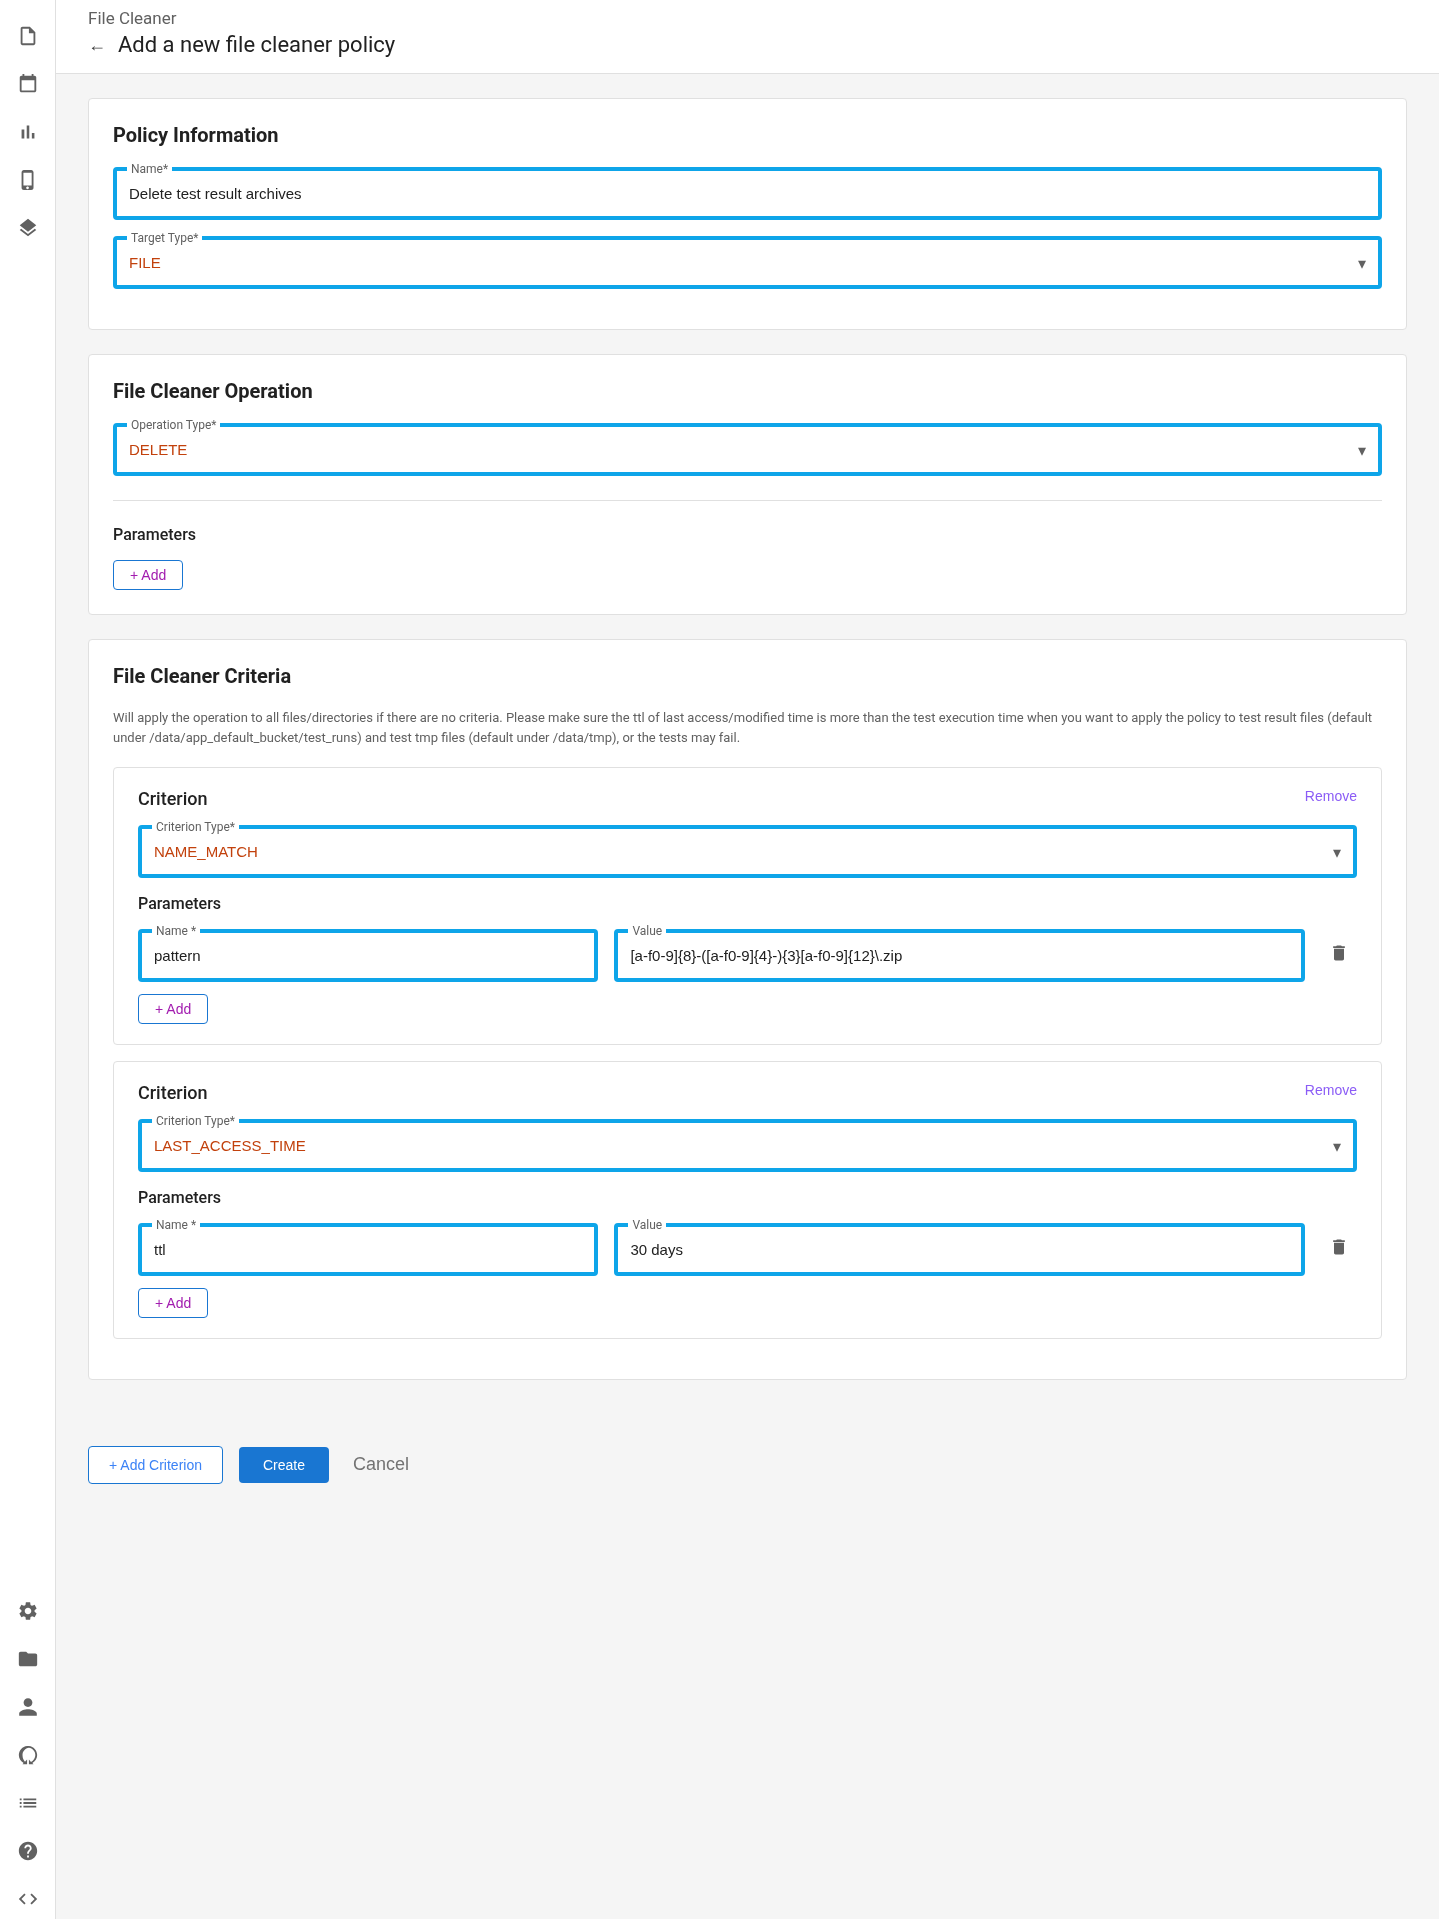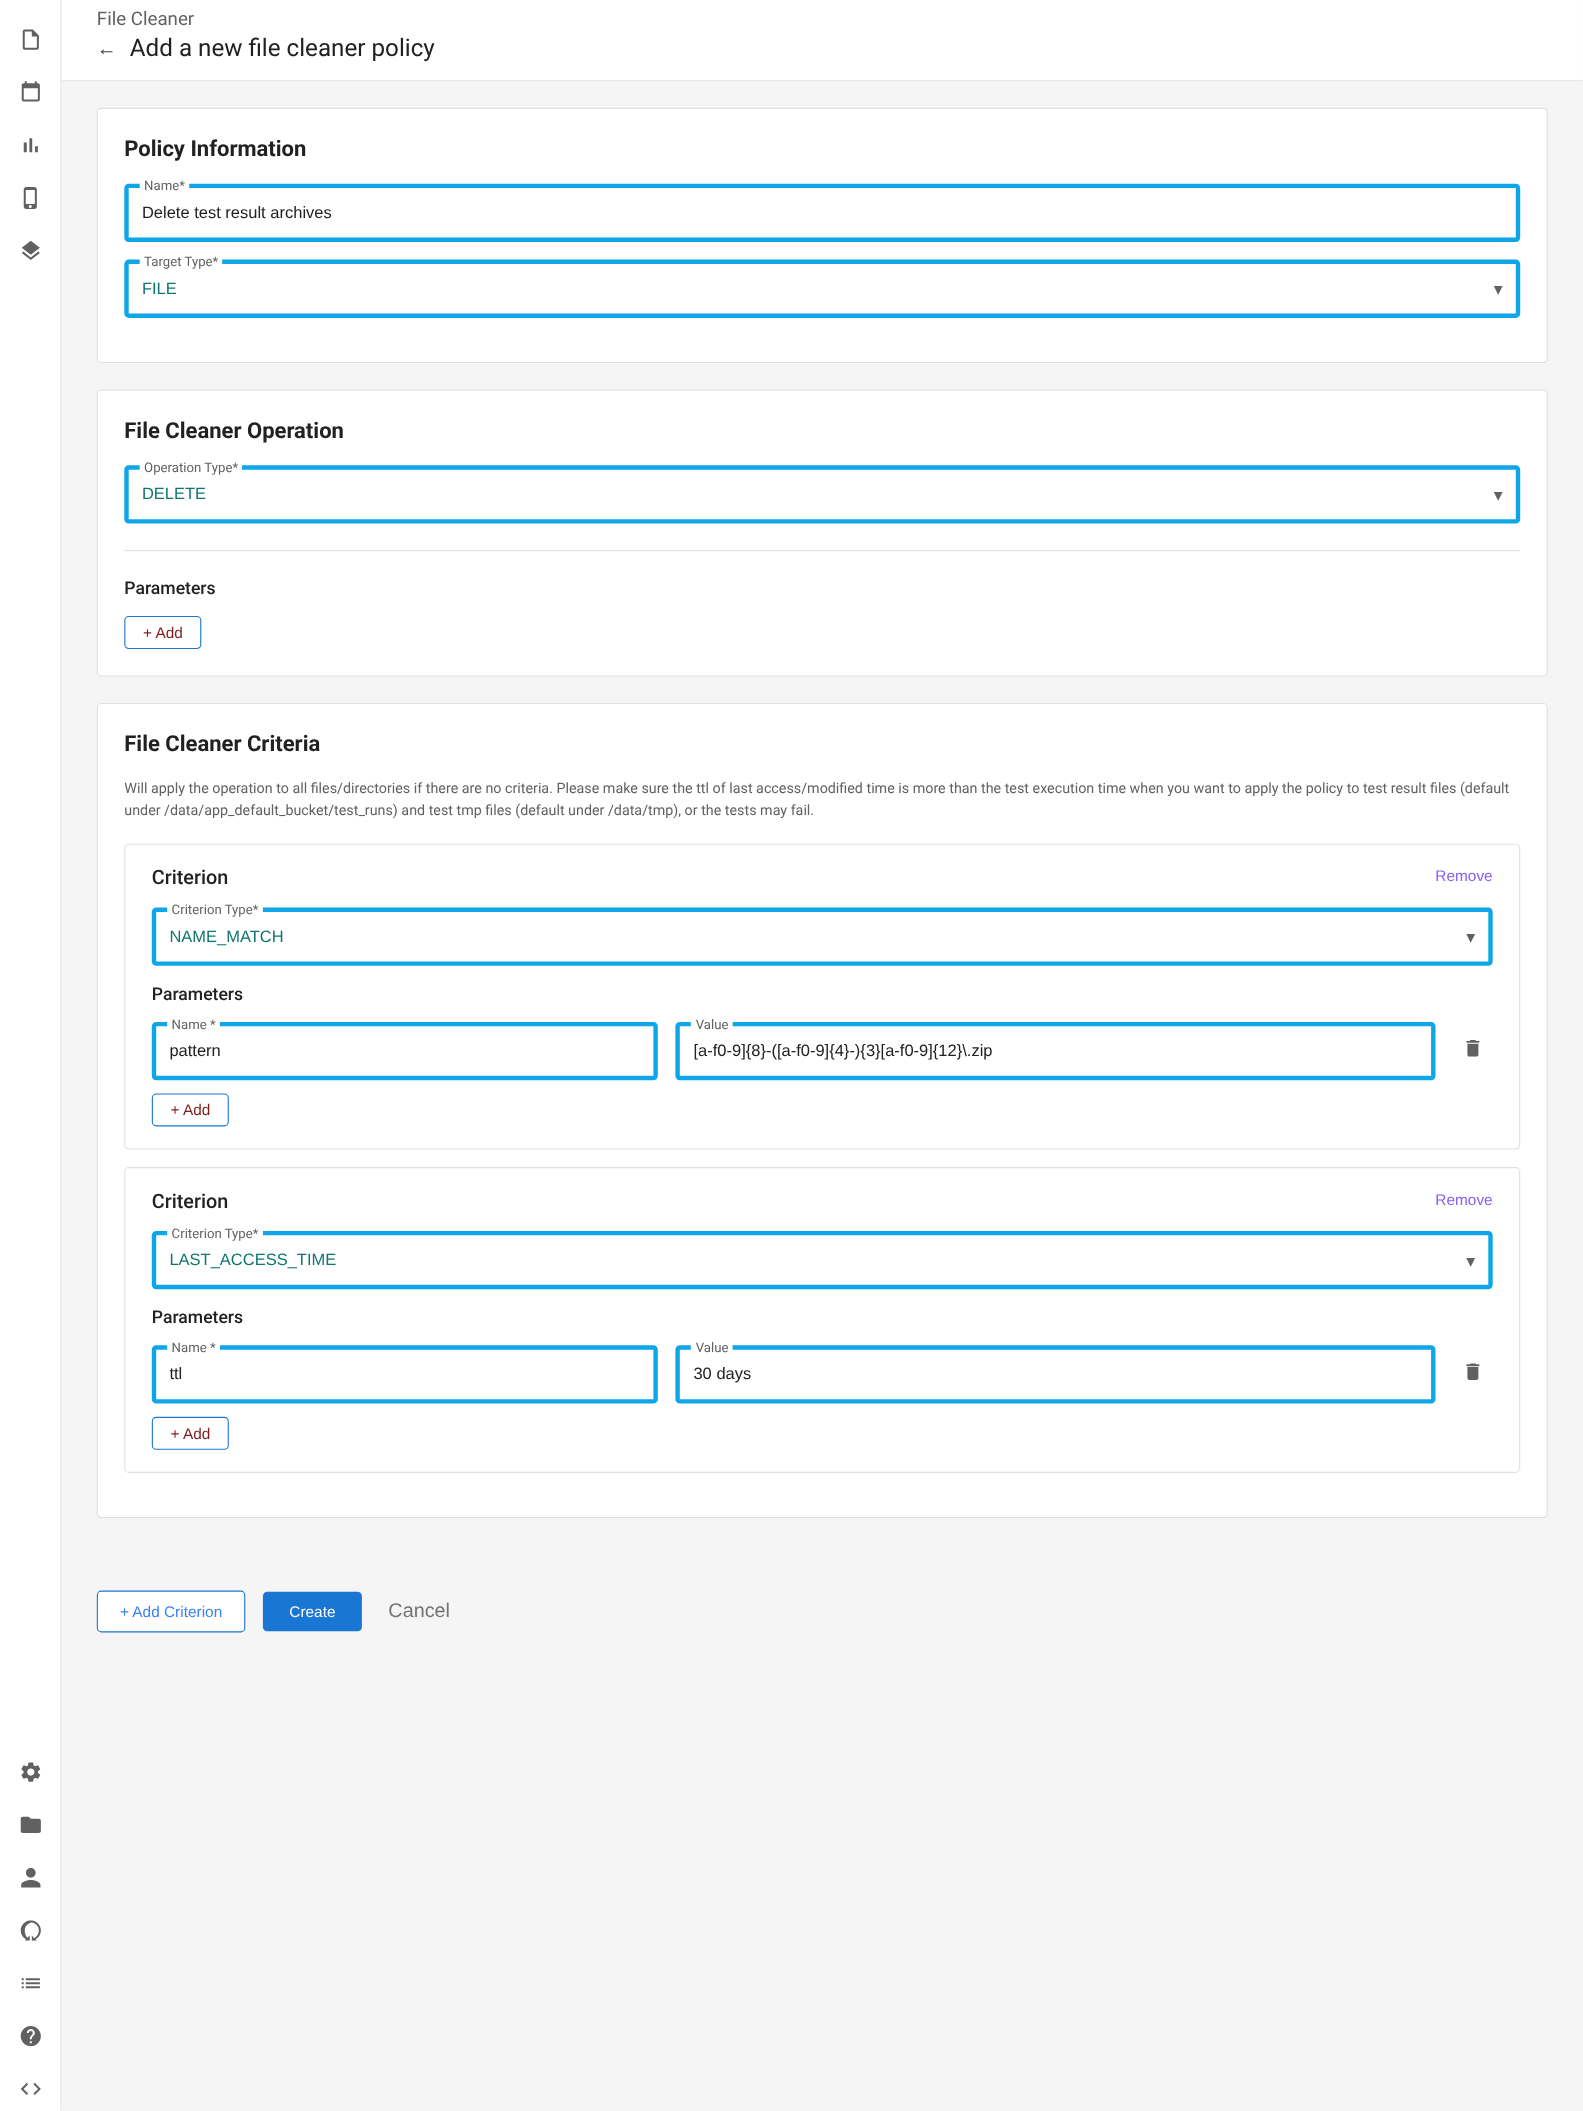--- a/index.html
+++ b/index.html
@@ -123,21 +123,21 @@
       color: #212121;
       background: transparent;
       border-radius: 4px;
     }
     .field-select {
       width: 100%;
       padding: 14px 36px 14px 12px;
       border: none;
       outline: none;
       font-size: 15px;
-      color: #0f766e;
+      color: #c2410c;
       background: transparent;
       border-radius: 4px;
       appearance: none;
       cursor: pointer;
     }
     .select-arrow {
       position: absolute;
       right: 12px;
       top: 50%;
       transform: translateY(-50%);
@@ -148,21 +148,21 @@
 
     
     .params-title {
       font-size: 16px;
       font-weight: 500;
       color: #212121;
       margin-bottom: 16px;
     }
     .add-btn {
       border: 1px solid #1976d2;
-      color: #7f1d1d;
+      color: #a21caf;
       background: #fff;
       padding: 6px 16px;
       border-radius: 4px;
       cursor: pointer;
       font-size: 14px;
     }
 
     
     .divider {
       border: none;

